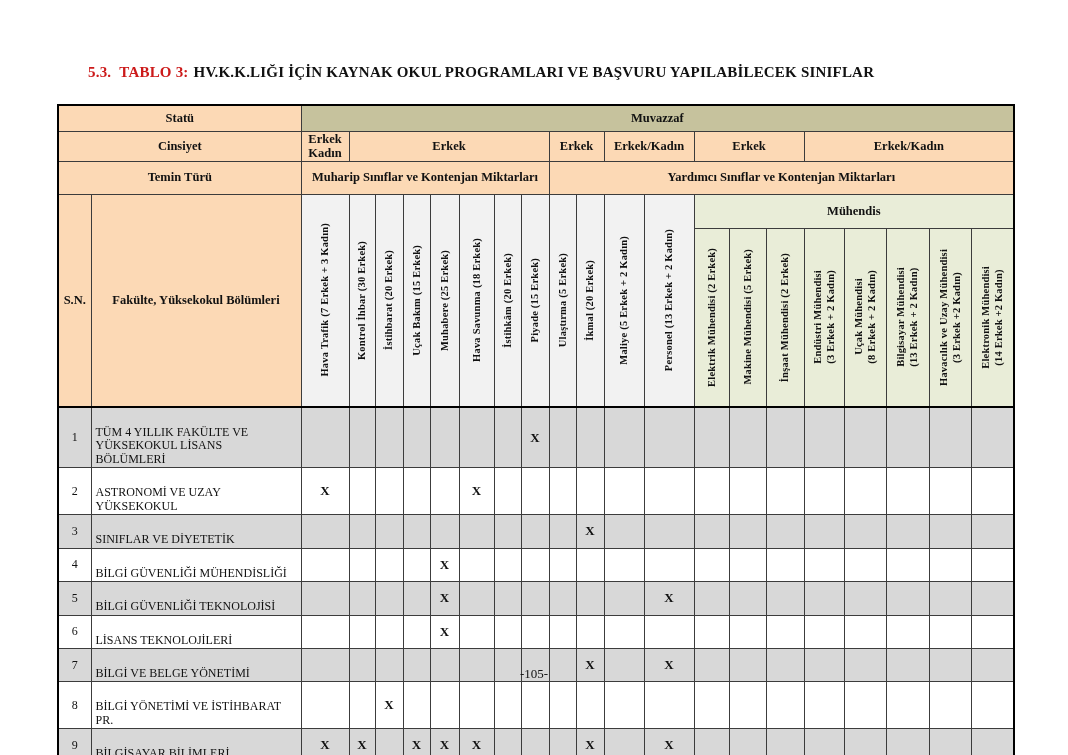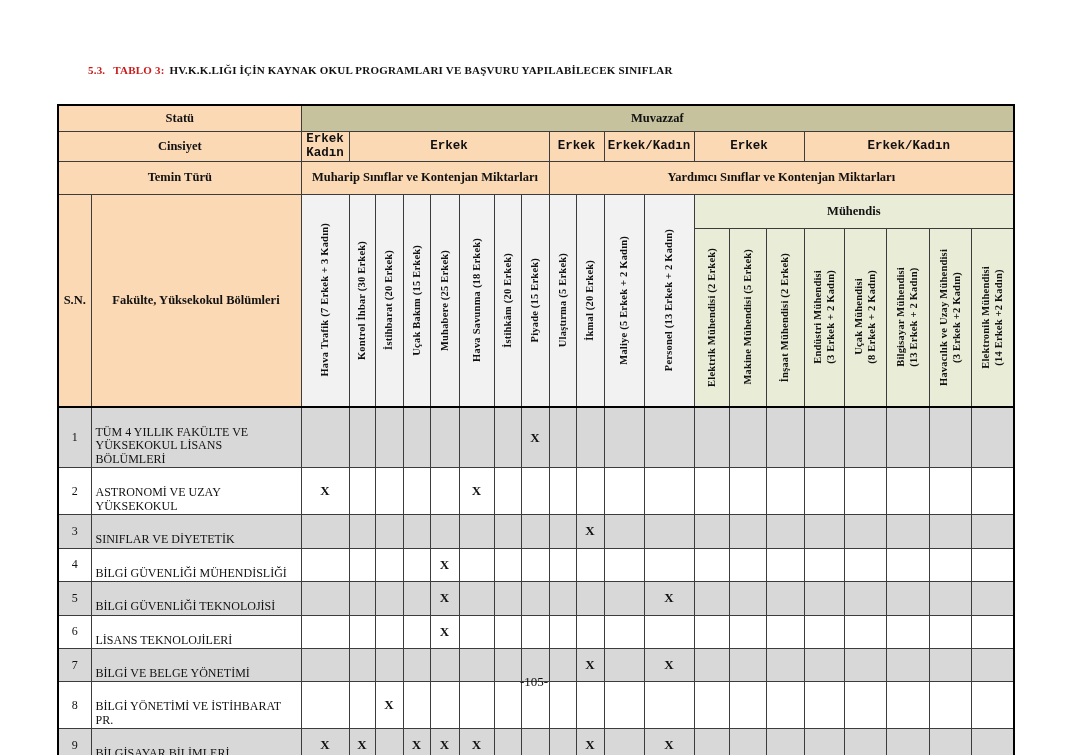--- a/index.html
+++ b/index.html
@@ -2,40 +2,40 @@
 <html><head>
 <meta charset="utf-8">
 <style>
   html,body { margin:0; padding:0; }
   body {
     width:1068px; height:755px; background:#ffffff; position:relative;
     font-family:"Liberation Serif", serif; color:#111;
   }
   .title {
     position:absolute; left:88px; top:64px;
-    font-size:11px; font-weight:bold; letter-spacing:.2px; white-space:nowrap;
+    font-size:15px; font-weight:bold; letter-spacing:.2px; white-space:nowrap;
   }
   .title .red { color:#cc1a1a; }
   .title .num { margin-right:8px; }
   .title .lbl { margin-right:5px; }
 
   table.main {
     position:absolute; left:57px; top:104px; width:954px;
     border-collapse:collapse; table-layout:fixed;
     border:2px solid #000;
   }
   th, td { border:1px solid #3c3c3c; padding:0; overflow:hidden; }
   thead { border-bottom:2.5px solid #000;padding-left:17px; }
   thead th { font-weight:bold; font-size:12.5px; text-align:center; vertical-align:middle; }
 
   .peach { background:#fcd9b5; }
   .olive { background:#c6c29d; }
   .green { background:#e9edd8; }
   .lgray { background:#f2f2f2; }
-  .pre   { white-space:pre-line; line-height:1.12;font-family:Liberation Mono, monospace; }
+  .pre   { white-space:pre-line; line-height:1.12; }
 
   tr.r-statu    { height:26px; }
   tr.r-cinsiyet { height:30px; }
   tr.r-temin    { height:33px; }
   tr.r-cols-top { height:34px; }
   tr.r-cols-eng { height:179px; }
 
   .rotwrap { display:flex; align-items:center; justify-content:center; width:100%; }
   .rotwrap.tall  { height:209px; }
   .rotwrap.short { height:175px; }
@@ -50,21 +50,21 @@
   tbody tr:nth-child(1) { height:45px; }
   tbody tr:nth-child(8) { height:36px; }
   tbody tr:nth-child(odd) { background:#d8d8d8; }
   tbody tr:nth-child(even){ background:#ffffff; }
   td.sn   { text-align:center; }
   td.fac  { text-align:left; padding:18px 3px 1px 4px; white-space:pre-line; line-height:1.12; }
   td.mark { text-align:center; font-weight:bold; font-size:13px; }
 
   .pageno {
     position:absolute; left:57px; top:666px; width:954px;
-    text-align:center; font-size:13px; color:#111;margin-top:8px;
+    text-align:center; font-size:13px; color:#111;
   }
 </style>
 </head>
 <body>
 
 <div class="title">
   <span class="red num">5.3.</span><span class="red lbl">TABLO 3:</span><span>HV.K.K.LIĞI İÇİN KAYNAK OKUL PROGRAMLARI VE BAŞVURU YAPILABİLECEK SINIFLAR</span>
 </div>
 
 <table class="main">

